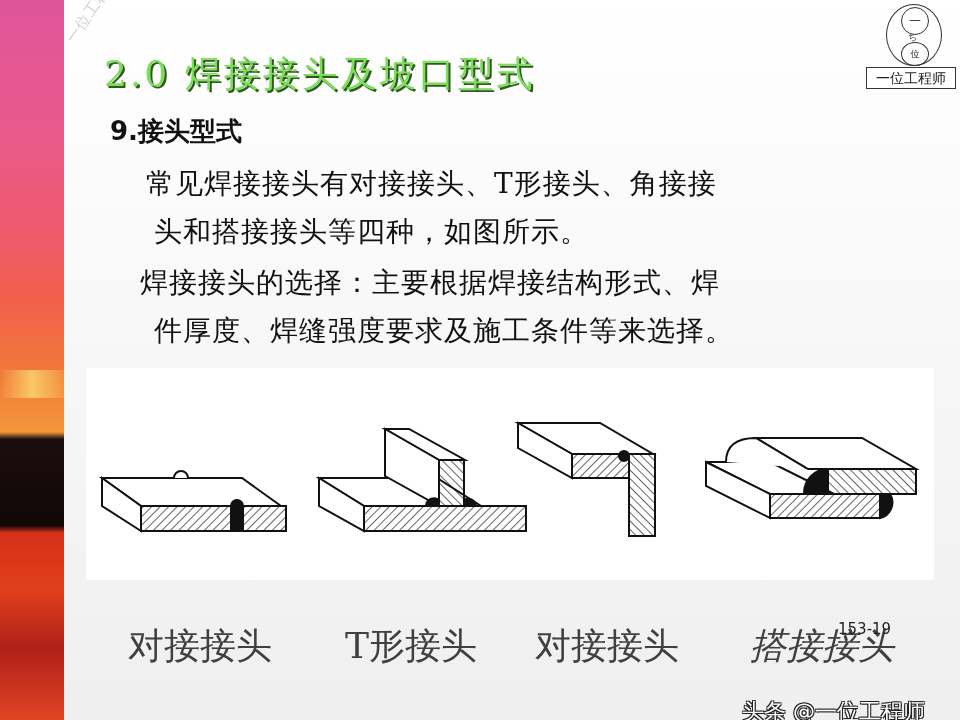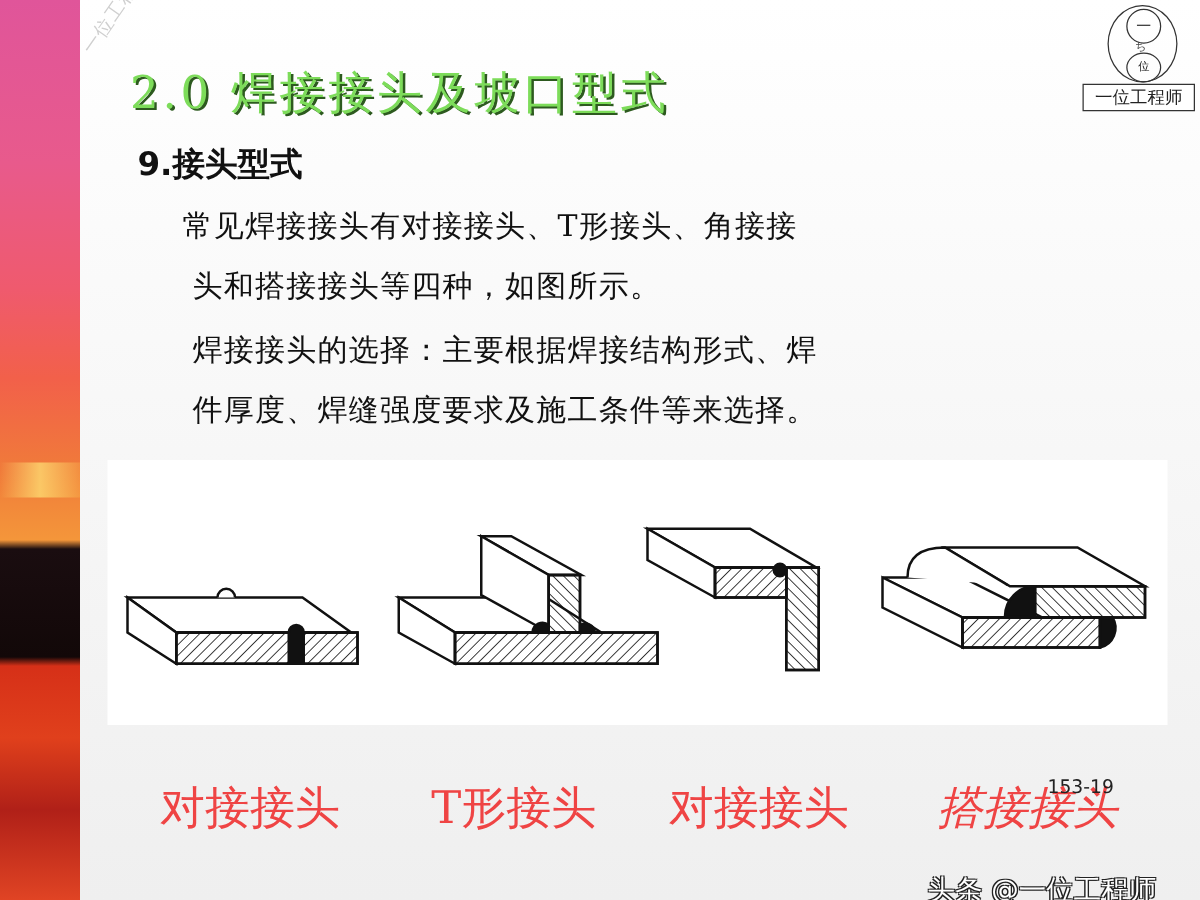--- a/index.html
+++ b/index.html
@@ -19,23 +19,23 @@
   .logo { position:absolute; left:866px; top:4px; width:92px; height:84px; }
   .logo .ring { position:absolute; left:20px; top:0; width:54px; height:60px; border:1.5px solid #333; border-radius:50%; }
   .logo .c1 { position:absolute; left:35px; top:3px; width:26px; height:26px; border:1.5px solid #333; border-radius:50%;
     font-size:12px; text-align:center; line-height:26px; }
   .logo .mid { position:absolute; left:42px; top:27px; font-size:9px; color:#444; }
   .logo .c2 { position:absolute; left:35px; top:38px; width:26px; height:22px; border:1.5px solid #333; border-radius:50%;
     font-size:9px; text-align:center; line-height:22px; }
   .logo .box { position:absolute; left:0; top:63px; width:88px; height:20px; border:1.5px solid #333;
     font-size:14px; text-align:center; line-height:20px; color:#222; background:#fff; }
   .h1 { position:absolute; left:110px; top:114px; font-size:26px; font-weight:bold; color:#111; }
-  .p { position:absolute; font-family:"DejaVu Serif", serif; font-size:24px; color:#111; letter-spacing:1px; white-space:nowrap; }
+  .p { position:absolute; font-family:"DejaVu Serif", serif; font-size:28px; color:#111; letter-spacing:1px; white-space:nowrap; }
   .figure { position:absolute; left:86px; top:368px; width:848px; height:212px; background:#fff; }
-  .label { position:absolute; top:622px; font-family:"DejaVu Serif", serif; font-size:36px; color:#ef4444; white-space:nowrap; }
+  .label { position:absolute; top:622px; font-family:"DejaVu Serif", serif; font-size:36px; color:#404040; white-space:nowrap; }
   .pageno { position:absolute; left:838px; top:620px; font-size:15px; color:#222; }
   .toutiao { position:absolute; left:742px; top:674px; font-size:22px; color:#fff;
     text-shadow:-1px -1px 0 #222, 1px 1px 0 #222, 1px -1px 0 #222, -1px 1px 0 #222;margin-top:23px; }
 </style>
 </head>
 <body>
 
 <div class="side"></div>
 <div class="wm-diag">一位工程师</div>
 
@@ -46,21 +46,21 @@
   <div class="c1">一</div>
   <div class="mid">ち</div>
   <div class="c2">位</div>
   <div class="box">一位工程师</div>
 </div>
 
 <div class="h1">9.接头型式</div>
 
 <div class="p" style="left:146px;top:165px;">常见焊接接头有对接接头、T形接头、角接接</div>
 <div class="p" style="left:154px;top:213px;text-align:center;">头和搭接接头等四种，如图所示。</div>
-<div class="p" style="left:154px;top:264px;font-family:Liberation Serif, serif;">焊接接头的选择：主要根据焊接结构形式、焊</div>
+<div class="p" style="left:140px;top:264px;font-family:Liberation Serif, serif;">焊接接头的选择：主要根据焊接结构形式、焊</div>
 <div class="p" style="left:154px;top:312px;">件厚度、焊缝强度要求及施工条件等来选择。</div>
 
 <div class="figure">
   <svg width="848" height="212" viewBox="0 0 848 212">
     <defs>
       <pattern id="h1" width="6" height="6" patternUnits="userSpaceOnUse" patternTransform="rotate(45)">
         <line x1="0" y1="0" x2="0" y2="6" stroke="#111" stroke-width="1.3"></line>
       </pattern>
       <pattern id="h2" width="6" height="6" patternUnits="userSpaceOnUse" patternTransform="rotate(-45)">
         <line x1="0" y1="0" x2="0" y2="6" stroke="#111" stroke-width="1.3"></line>

